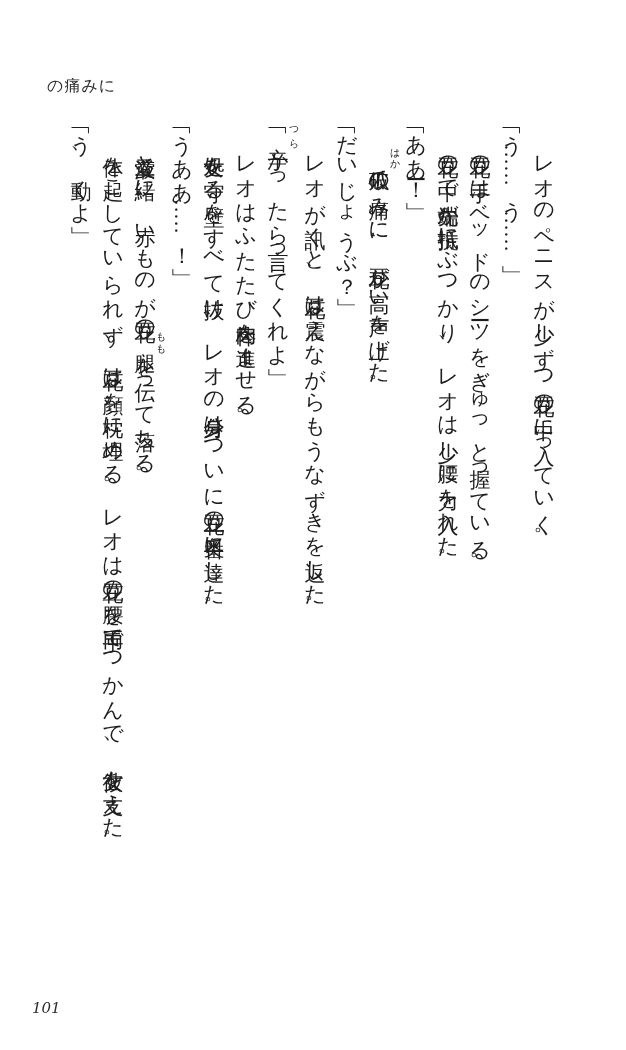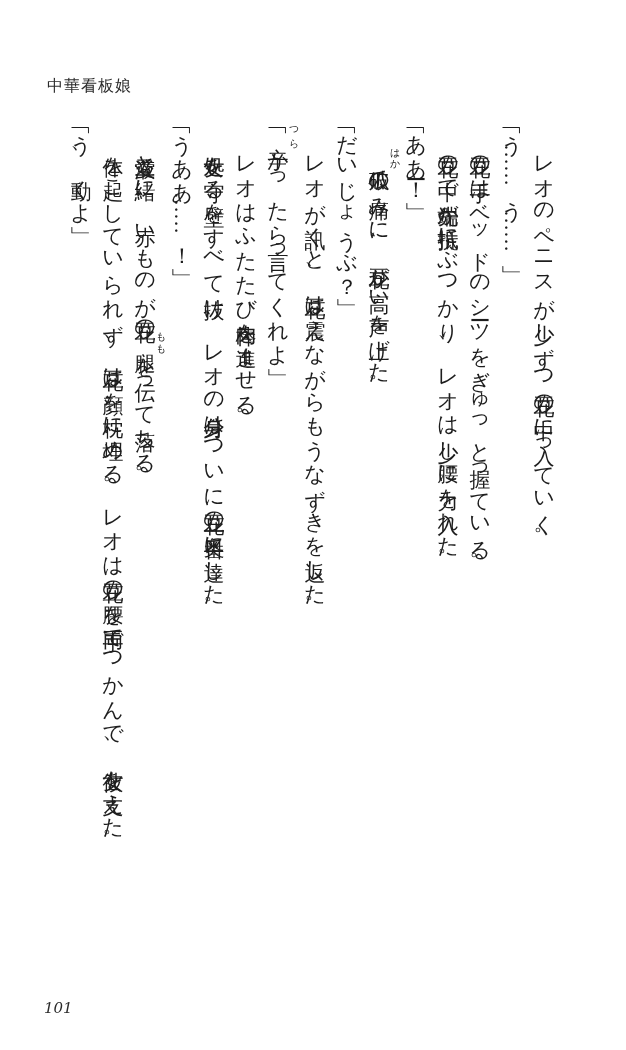--- a/index.html
+++ b/index.html
@@ -45,32 +45,32 @@
     text-indent: 1em;
   }
   ruby { ruby-align: center; }
   rt {
     font-size: 10px;
     letter-spacing: 0;
     line-height: 1;
   }
   .page-number {
     position: absolute;
-    left: 44px;
+    left: 32px;
     top: 999px;
     font-size: 15px;
     font-style: italic;
     color: var(--header-color, #2b2b2b);
     font-family: "DejaVu Serif", "Liberation Serif", serif;
   }
 </style>
 </head>
 <body style="--bg-color: #ffffff; --text-color: #1d1d1d; --header-color: #2b2b2b;">
 
-<div class="running-header">中華看板娘</div>
+<div class="running-header">の痛みに</div>
 
 <div class="text-body">
     <p class="narrative">レオのペニスが少しずつ豆花の中に入っていく。</p>
     <p class="dialogue">「う……う……」</p>
     <p class="narrative">豆花の手はベッドのシーツをぎゅっと握っている。</p>
     <p class="narrative">豆花の中で先端が抵抗にぶつかり、レオは少し腰に力を入れた。</p>
     <p class="dialogue">「ああー！」</p>
     <p class="narrative"><ruby>破瓜<rt>はか</rt></ruby>の痛みに、豆花が高い声を上げた。</p>
     <p class="dialogue">「だいじょうぶ？」</p>
     <p class="narrative">レオが訊くと、豆花は震えながらもうなずきを返した。</p>

